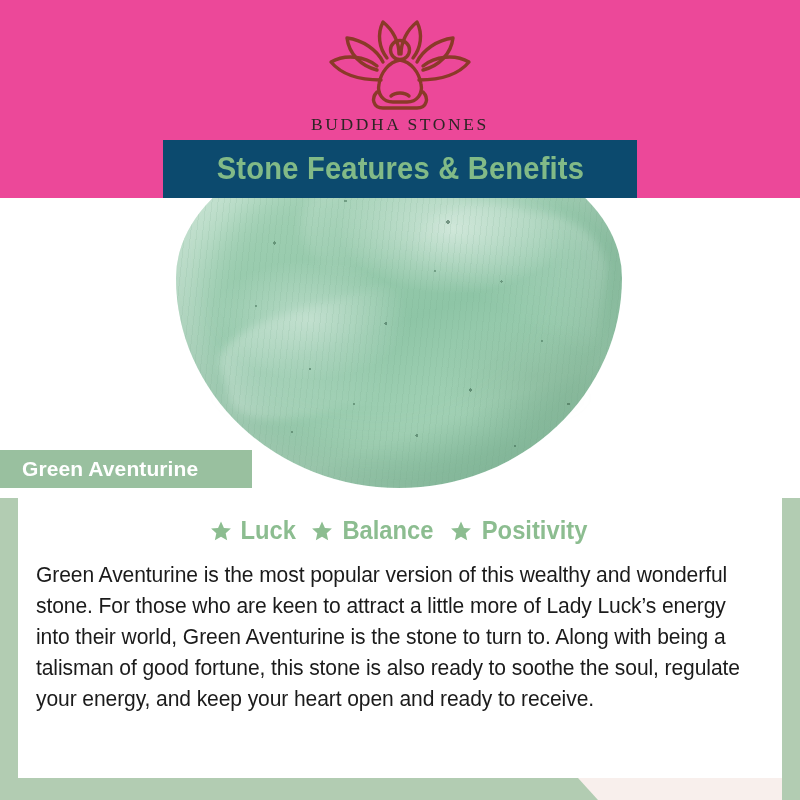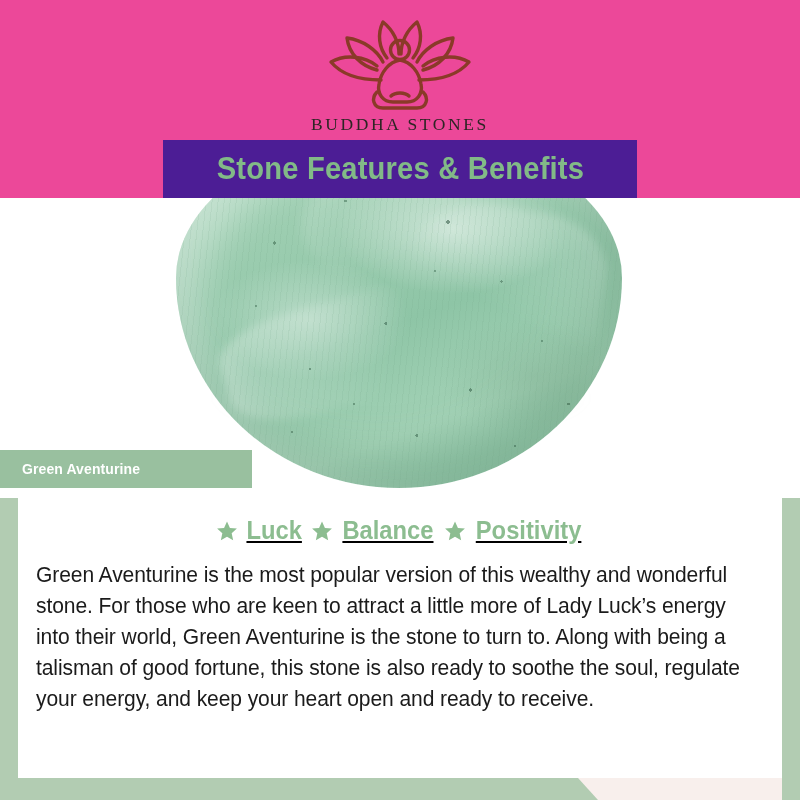--- a/index.html
+++ b/index.html
@@ -87,21 +87,21 @@
     font-weight: 400;
   }
 
   
   .title-banner {
     position: absolute;
     top: 140px;
     left: 163px;
     width: 474px;
     height: 58px;
-    background: #4c1d95;
+    background: #0c4a6e;
     display: flex;
     align-items: center;
     justify-content: center;
   }
   .title-text {
     font-family: "Liberation Sans Narrow", "Liberation Sans", sans-serif;
     font-size: 31px;
     font-weight: 700;
     color: #82ba87;
     letter-spacing: 0.2px;
@@ -222,42 +222,41 @@
     left: 0;
     width: 252px;
     height: 38px;
     background: rgba(139,183,146,0.88);
     display: flex;
     align-items: center;
   }
   .name-band-text {
     margin-left: 22px;
     color: #ffffff;
-    font-size: 14px;
+    font-size: 21px;
     font-weight: 700;
     letter-spacing: 0.1px;
     white-space: nowrap;
   }
 
   
   .content {
     position: absolute;
     top: 498px;
     left: 18px;
     width: 764px;
     height: 280px;
     background: #ffffff;
   }
   .benefits {
     display: flex;
     align-items: center;
     justify-content: center;
-    gap: 8px;
+    gap: 14px;
     padding-top: 18px;
-    text-decoration: underline;
   }
   .benefit {
     display: flex;
     align-items: center;
     gap: 7px;
   }
   .star-icon {
     display: inline-block;
     width: 22px;
     height: 22px;

